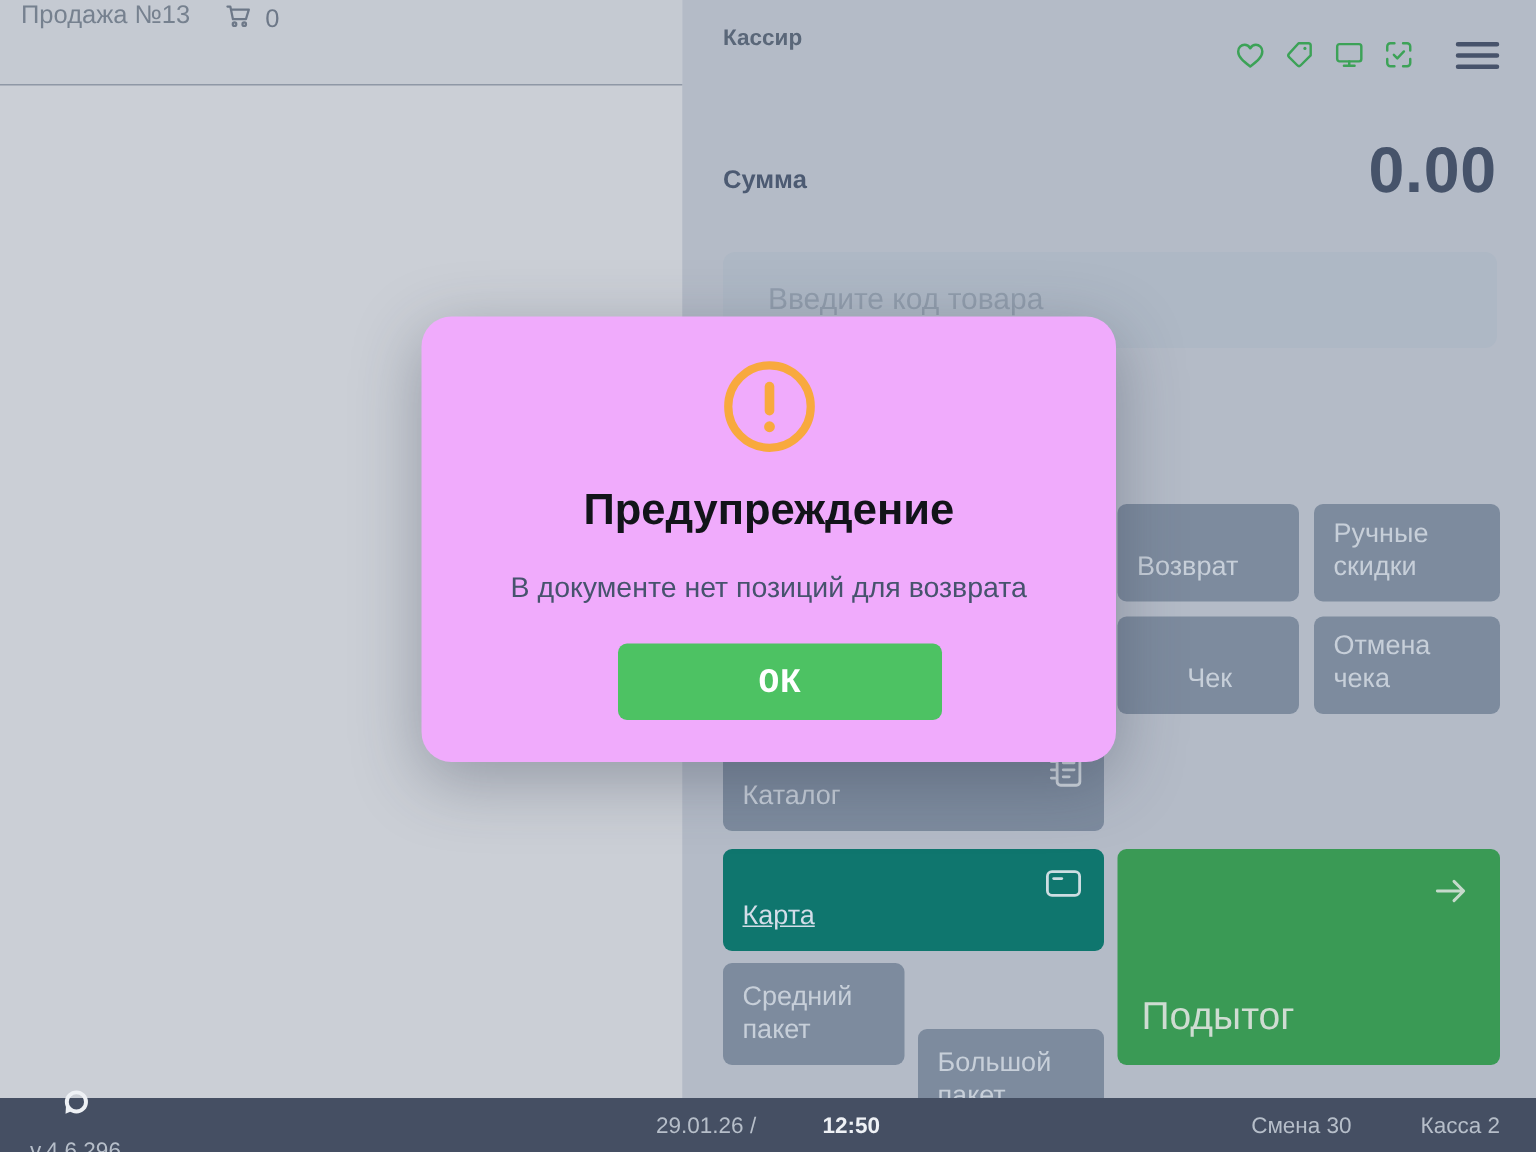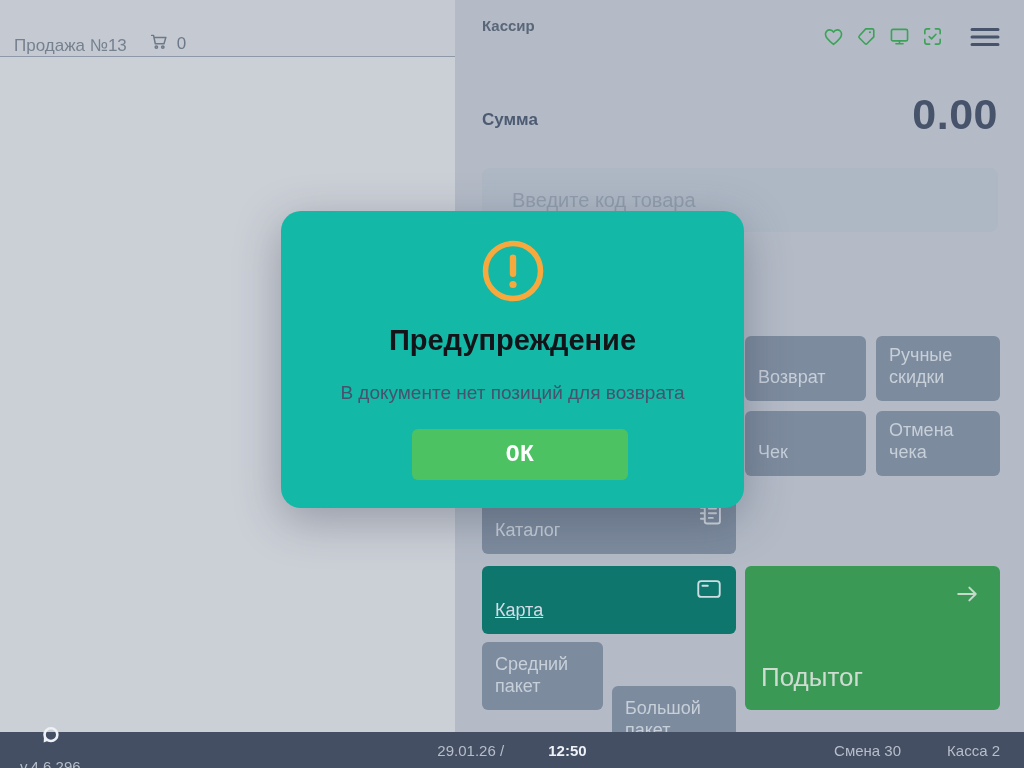--- a/index.html
+++ b/index.html
@@ -3,21 +3,21 @@
 <meta charset="utf-8">
 <style>
   * { margin:0; padding:0; box-sizing:border-box; }
   html,body { width:1024px; height:768px; }
   body { font-family:"Liberation Sans", sans-serif; background:#b4bbc7; }
   #screen { position:relative; width:1024px; height:768px; overflow:hidden; }
 
   
   .left-panel { position:absolute; left:0; top:0; width:455px; height:732px; background:#cbcfd6; }
   .left-header { position:absolute; left:0; top:0; width:455px; height:57px; background:#c5cad2;
-                 border-bottom:1px solid #8f98a6; display:flex; align-items:flex-end; }
+                 border-bottom:1px solid #8f98a6; display:flex; align-items:flex-start; }
   .doc-title { margin-left:14px; font-size:17px; color:#76818f; }
   .cart-wrap { display:flex; align-items:center; margin-left:22px; gap:7px; color:#6d7888; }
   .cart-count { font-size:17px; color:#6d7888; }
 
   
   .right-panel { position:absolute; left:455px; top:0; width:569px; height:732px; background:#b4bbc7; }
   .cashier { position:absolute; left:27px; top:17px; font-size:15px; font-weight:700; color:#5a6779; }
   .top-icons { position:absolute; top:25px; right:24px; display:flex; align-items:center; gap:10px; }
   .top-icons svg { display:block; }
   .menu-btn { margin-left:16px; }
@@ -31,41 +31,41 @@
   .code-input::placeholder { color:#919dac; opacity:1; }
 
   .pos-btn { position:absolute; background:#7d8b9e; border:none; border-radius:6px;
              display:flex; flex-direction:column; justify-content:flex-end; align-items:flex-start;
              padding:10px 11px 12px 13px; font-family:"Liberation Sans", sans-serif;
              font-size:18px; line-height:1.22; color:#c7cfd9; text-align:left; cursor:pointer; }
   .pos-btn .btn-icon { position:absolute; top:9px; right:12px; opacity:.9; }
 
   .btn-return          { left:290px; top:336px; width:121px; height:65px; }
   .btn-manual-discount { left:421px; top:336px; width:124px; height:65px; }
-  .btn-receipt         { left:290px; top:411px; width:121px; height:65px; }
+  .btn-receipt         { left:290px; top:411px; width:121px; height:65px;align-items:center; }
   .btn-cancel-receipt  { left:421px; top:411px; width:124px; height:65px; }
   .btn-catalog         { left:27px;  top:490px; width:254px; height:64px; }
   .btn-search          { left:290px; top:490px; width:255px; height:64px; }
   .btn-card            { left:27px;  top:566px; width:254px; height:68px; background:#0f766e; color:#d3dde8;text-decoration:underline; }
   .btn-medium-bag      { left:27px;  top:642px; width:121px; height:68px; }
   .btn-large-bag       { left:157px; top:642px; width:124px; height:68px;margin-top:44px; }
   .btn-subtotal        { left:290px; top:566px; width:255px; height:144px; background:#3a9a55;
                          color:#cfdcd2; font-size:26px; padding:14px 14px 16px 16px; }
   .btn-subtotal .btn-icon { top:14px; right:16px; }
 
   
   .status-bar { position:absolute; left:0; top:732px; width:1024px; height:36px; background:#454f63;
                 display:flex; align-items:center; color:#b6bec9; font-size:15px; }
   .sb-left { position:absolute; left:20px; display:flex; align-items:center; gap:9px;flex-direction:column; }
   .sb-center { position:absolute; left:0; width:1024px; text-align:center; }
   .sb-center .time { font-weight:700; color:#eef1f5;margin-left:40px; }
   .sb-right { position:absolute; right:24px; display:flex; gap:46px; }
 
   
-  .modal { position:absolute; left:281px; top:211px; width:463px; height:297px; background:#14b8a6;
+  .modal { position:absolute; left:281px; top:211px; width:463px; height:297px; background:#f0abfc;
            border-radius:20px; box-shadow:0 12px 45px rgba(45,55,75,.35); text-align:center; }
   .modal-icon { position:absolute; left:0; right:0; top:28px; display:flex; justify-content:center; }
   .modal-title { position:absolute; left:0; right:0; top:113px; font-size:29px; font-weight:700; color:#121419; }
   .modal-message { position:absolute; left:0; right:0; top:171px; font-size:19px; color:#46536d; }
   .modal-ok { position:absolute; left:131px; top:218px; width:216px; height:51px; background:#4dc263;
               border:none; border-radius:6px; color:#ffffff; font-family:Liberation Mono, monospace;
               font-size:23px; font-weight:700; letter-spacing:.5px; cursor:pointer; }
 </style>
 </head>
 <body>

